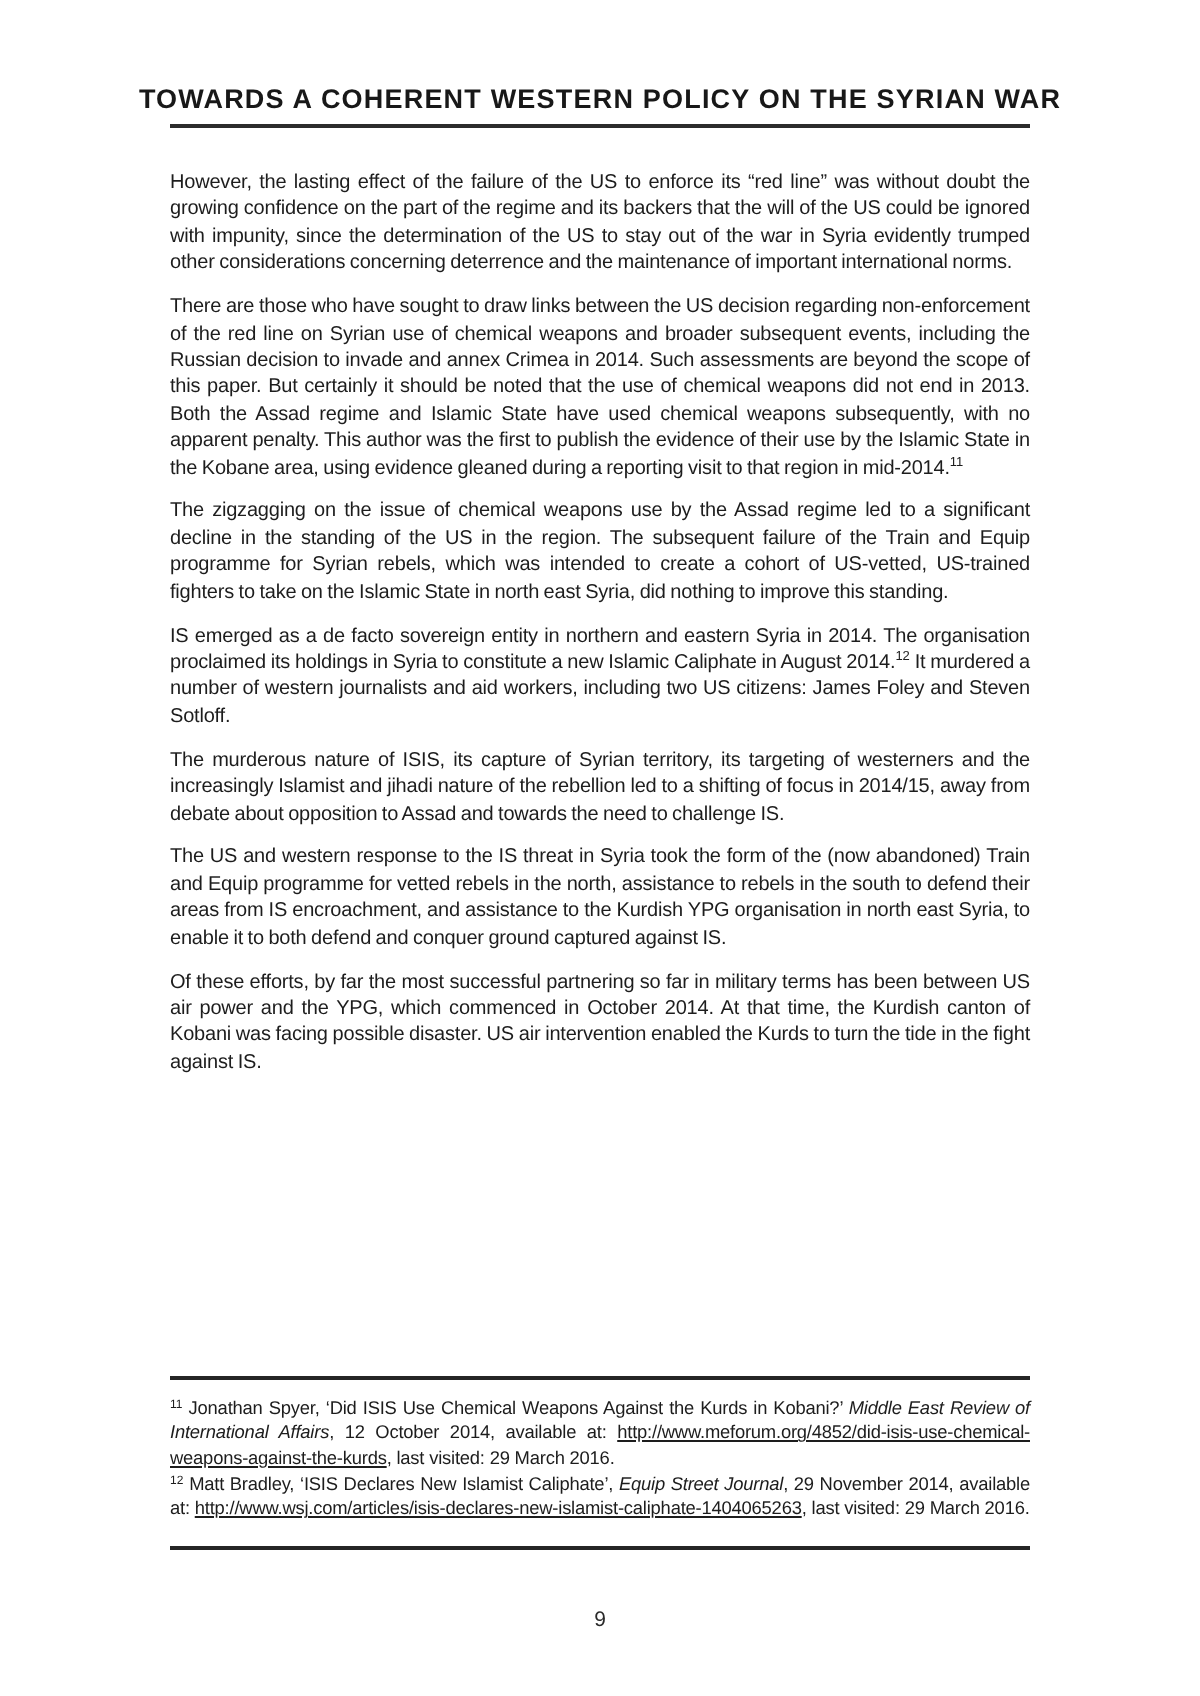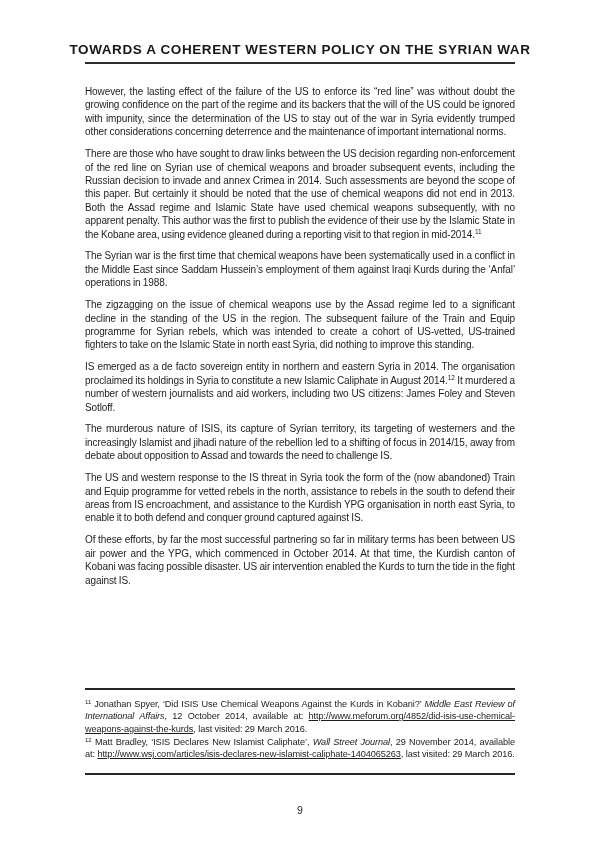--- a/index.html
+++ b/index.html
@@ -93,32 +93,31 @@
 <div class="page">
 
   <header class="doc-header">
     <div class="doc-title">TOWARDS A COHERENT WESTERN POLICY ON THE SYRIAN WAR</div>
     <div class="title-rule"></div>
   </header>
 
   <main class="body-text" id="body-paragraphs">
       <p class="body-para"><span>However, the lasting effect of the failure of the US to enforce its “red line” was without doubt the growing confidence on the part of the regime and its backers that the will of the US could be ignored with impunity, since the determination of the US to stay out of the war in Syria evidently trumped other considerations concerning deterrence and the maintenance of important international norms.</span></p>
       <p class="body-para"><span>There are those who have sought to draw links between the US decision regarding non-enforcement of the red line on Syrian use of chemical weapons and broader subsequent events, including the Russian decision to invade and annex Crimea in 2014. Such assessments are beyond the scope of this paper. But certainly it should be noted that the use of chemical weapons did not end in 2013. Both the Assad regime and Islamic State have used chemical weapons subsequently, with no apparent penalty. This author was the first to publish the evidence of their use by the Islamic State in the Kobane area, using evidence gleaned during a reporting visit to that region in mid-2014.</span><sup class="fn-marker">11</sup></p>
-      <p class="body-para"><span>The Syrian war is the first time that chemical weapons have been systematically used in a conflict in the Middle East since Saddam Hussein’s employment of them against Iraqi Kurds during the ‘Anfal’ operations in 1988.</span></p>
       <p class="body-para"><span>The zigzagging on the issue of chemical weapons use by the Assad regime led to a significant decline in the standing of the US in the region. The subsequent failure of the Train and Equip programme for Syrian rebels, which was intended to create a cohort of US-vetted, US-trained fighters to take on the Islamic State in north east Syria, did nothing to improve this standing.</span></p>
       <p class="body-para"><span>IS emerged as a de facto sovereign entity in northern and eastern Syria in 2014. The organisation proclaimed its holdings in Syria to constitute a new Islamic Caliphate in August 2014.</span><sup class="fn-marker">12</sup><span> It murdered a number of western journalists and aid workers, including two US citizens: James Foley and Steven Sotloff.</span></p>
       <p class="body-para"><span>The murderous nature of ISIS, its capture of Syrian territory, its targeting of westerners and the increasingly Islamist and jihadi nature of the rebellion led to a shifting of focus in 2014/15, away from debate about opposition to Assad and towards the need to challenge IS.</span></p>
       <p class="body-para"><span>The US and western response to the IS threat in Syria took the form of the (now abandoned) Train and Equip programme for vetted rebels in the north, assistance to rebels in the south to defend their areas from IS encroachment, and assistance to the Kurdish YPG organisation in north east Syria, to enable it to both defend and conquer ground captured against IS.</span></p>
       <p class="body-para"><span>Of these efforts, by far the most successful partnering so far in military terms has been between US air power and the YPG, which commenced in October 2014. At that time, the Kurdish canton of Kobani was facing possible disaster. US air intervention enabled the Kurds to turn the tide in the fight against IS.</span></p>
     </main>
 
   <div class="footnote-region">
     <div class="fn-rule top"></div>
     <div id="footnotes">
         <p class="footnote"><sup class="fn-marker">11</sup><span> Jonathan Spyer, ‘Did ISIS Use Chemical Weapons Against the Kurds in Kobani?’ </span><span class="it">Middle East Review of International Affairs</span><span>, 12 October 2014, available at: </span><span class="link">http://www.meforum.org/4852/did-isis-use-chemical-weapons-against-the-kurds</span><span>, last visited: 29 March 2016.</span></p>
-        <p class="footnote"><sup class="fn-marker">12</sup><span> Matt Bradley, ‘ISIS Declares New Islamist Caliphate’, </span><span class="it">Wall Street Journal</span><span>, 29 November 2014, available at: </span><span class="link">http://www.wsj.com/articles/isis-declares-new-islamist-caliphate-1404065263</span><span>, last visited: 29 March 2016.</span></p>
+        <p class="footnote"><sup class="fn-marker">12</sup><span> Matt Bradley, ‘ISIS Declares New Islamist Caliphate’, </span><span class="it">Equip Street Journal</span><span>, 29 November 2014, available at: </span><span class="link">http://www.wsj.com/articles/isis-declares-new-islamist-caliphate-1404065263</span><span>, last visited: 29 March 2016.</span></p>
       </div>
     <div class="fn-rule bottom"></div>
   </div>
 
   <div class="page-number">9</div>
 
 </div>
 
 </body></html>

